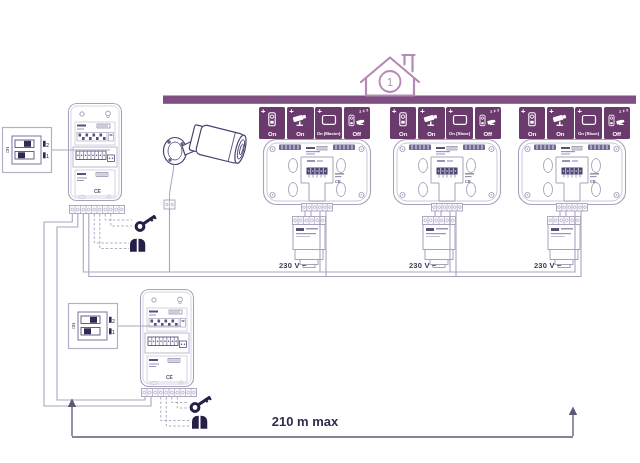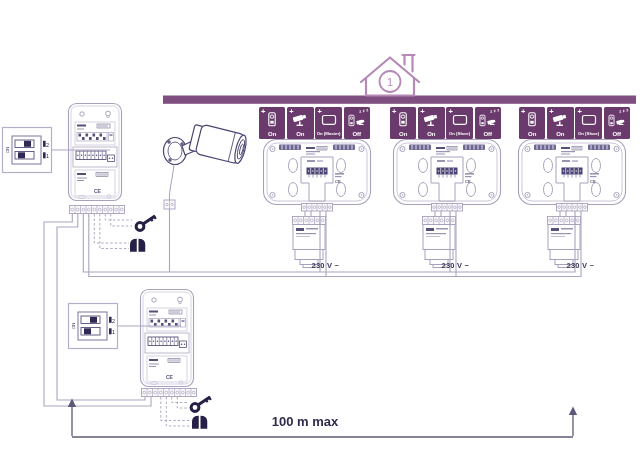--- a/index.html
+++ b/index.html
@@ -8,21 +8,21 @@
   .stage svg.base{position:absolute;left:0;top:0;}
   .tg{position:absolute;display:flex;gap:1.8px;}
   .tile{position:relative;width:26.4px;height:32px;background:#6b3a6d;border-radius:1.5px;}
   .tile .plus{position:absolute;top:0.5px;left:2px;color:#fff;font-size:7.5px;font-weight:bold;line-height:1;}
   .tile .ticon{display:block;margin:5px auto 0;}
   .tile .tlabel{position:absolute;bottom:2px;left:0;right:0;text-align:center;color:#fff;
                 font-weight:bold;font-size:6px;line-height:1;white-space:nowrap;}
   .tile.small .tlabel{font-size:4.3px;bottom:3px;}
   .tile .zzz{position:absolute;top:0.5px;right:1px;color:#fff;font-size:4.2px;font-weight:bold;
              transform:rotate(-12deg);letter-spacing:0.2px;}
-  .vlabel{position:absolute;width:60px;text-align:right;font-size:7.5px;font-weight:bold;
+  .vlabel{position:absolute;width:60px;text-align:left;font-size:7.5px;font-weight:bold;
           color:#3a3454;letter-spacing:0.2px;}
   .dlabel{position:absolute;left:240px;top:414px;width:130px;text-align:center;
           font-size:13px;font-weight:bold;color:#2f2b4d;}
 </style>
 </head>
 <body>
 
 <div class="stage">
 
 <svg class="base" width="640" height="463" viewBox="0 0 640 463">
@@ -443,15 +443,15 @@
       <rect x="11" y="12" width="4.5" height="1" fill="#fff"></rect>
     </svg>
     <span class="tlabel">Off</span>
   </div>
 </div>
 
 <div class="vlabel" style="left:279px;top:261px;">230 V ~</div>
 <div class="vlabel" style="left:409px;top:261px;">230 V ~</div>
 <div class="vlabel" style="left:534px;top:261px;">230 V ~</div>
 
-<div class="dlabel">100 m max</div>
+<div class="dlabel">210 m max</div>
 
 </div>
 
 </body></html>

